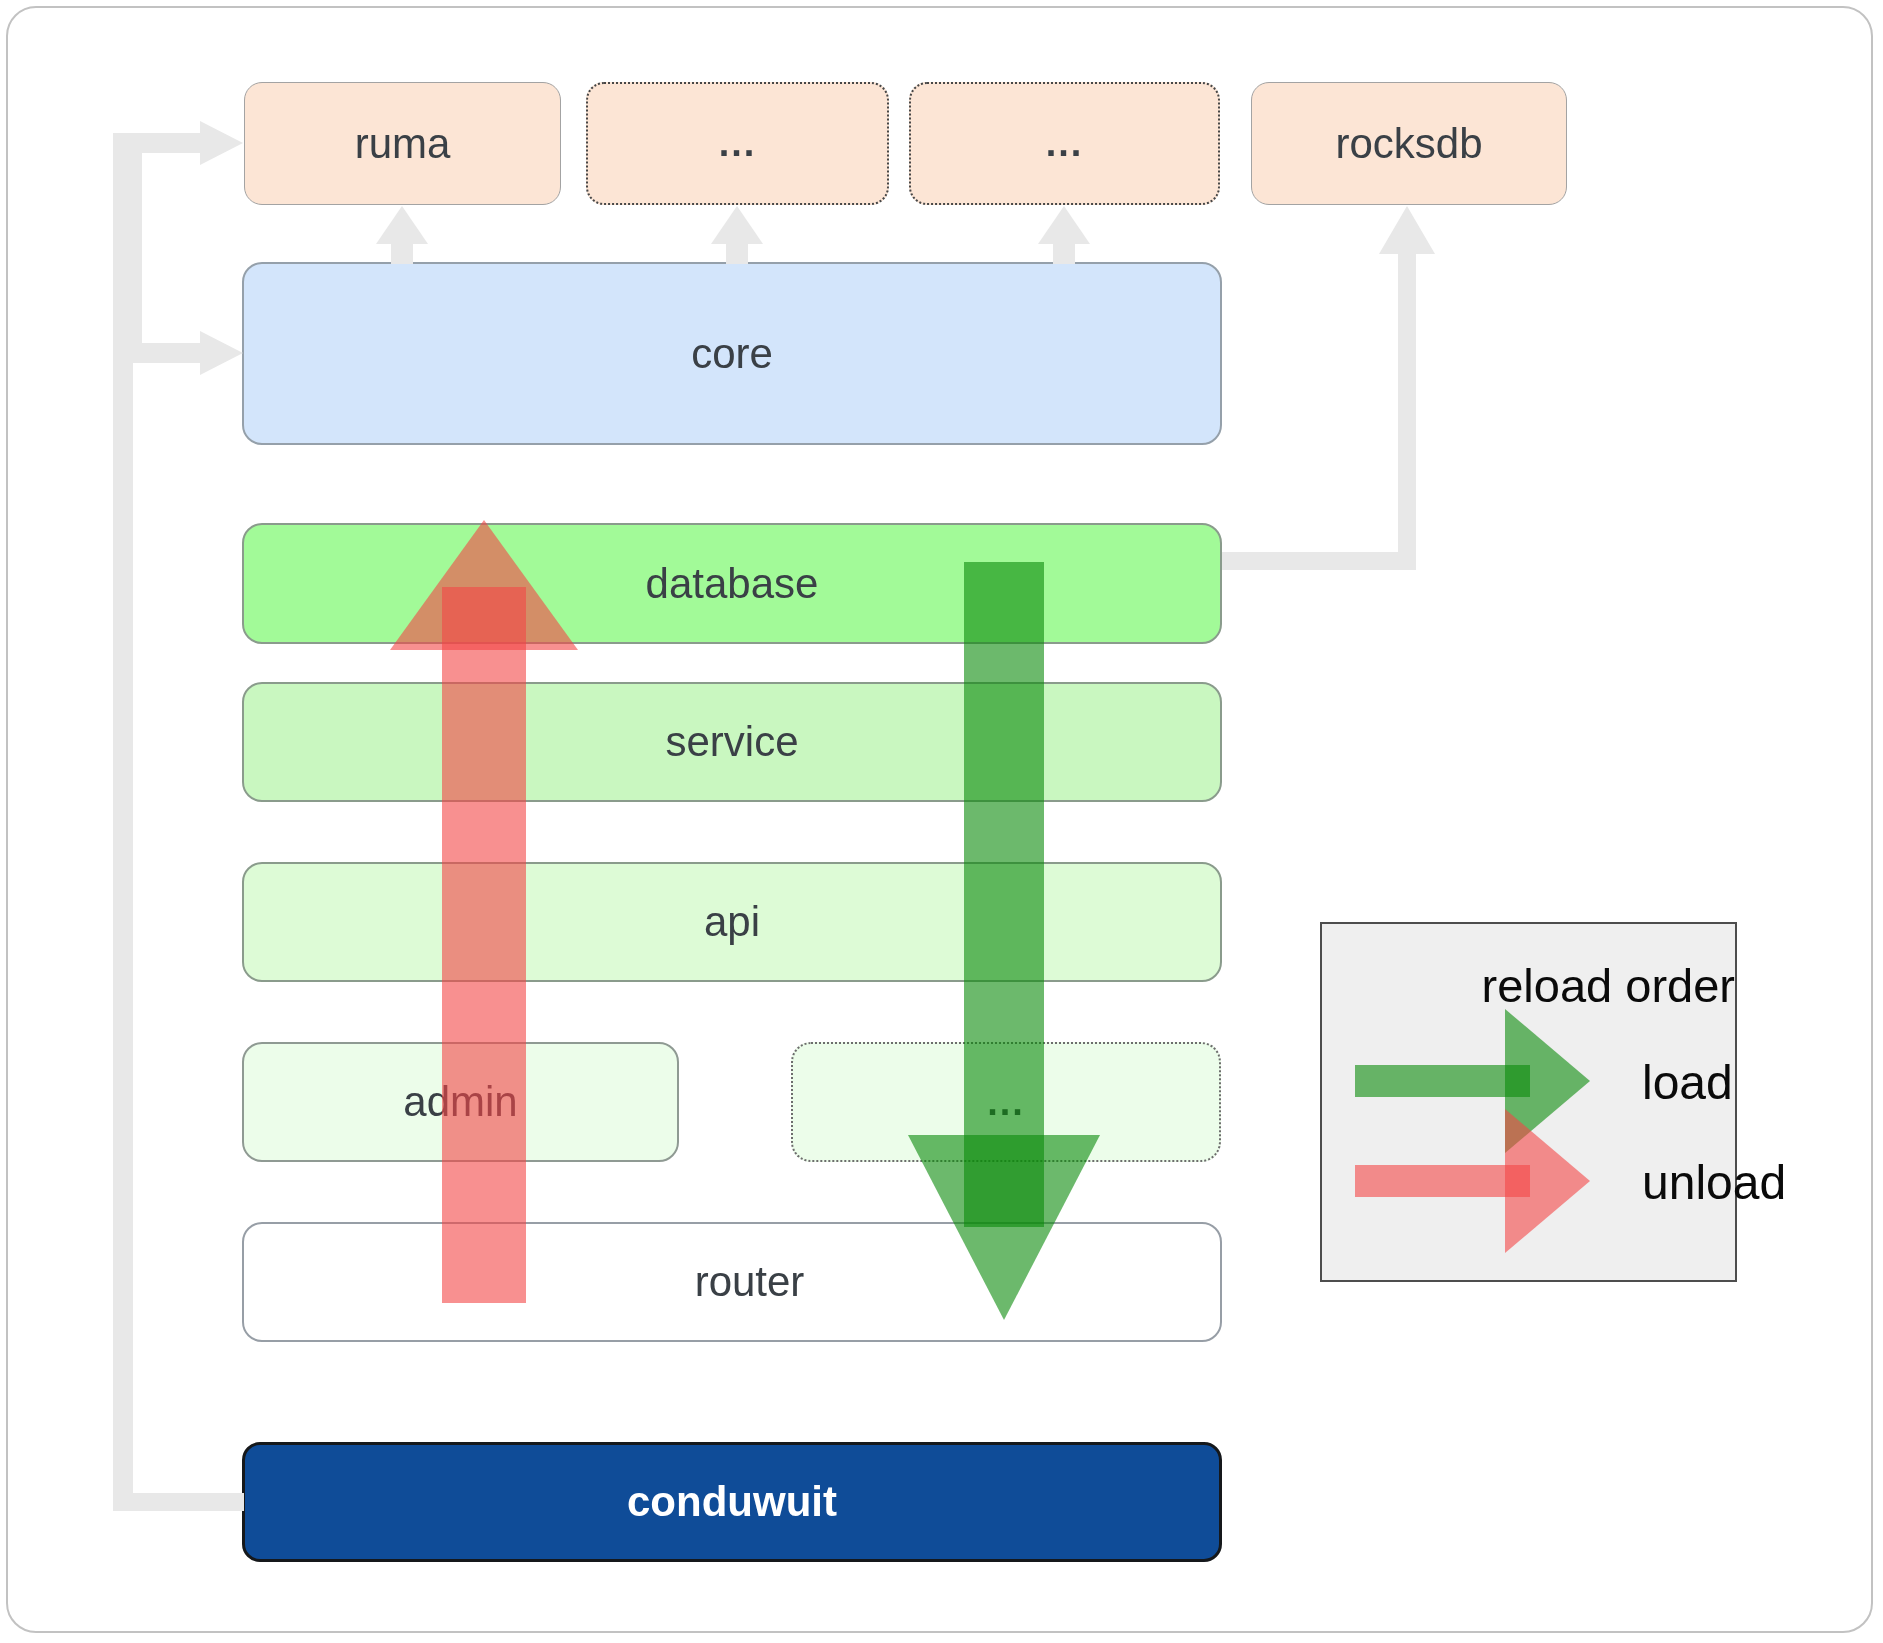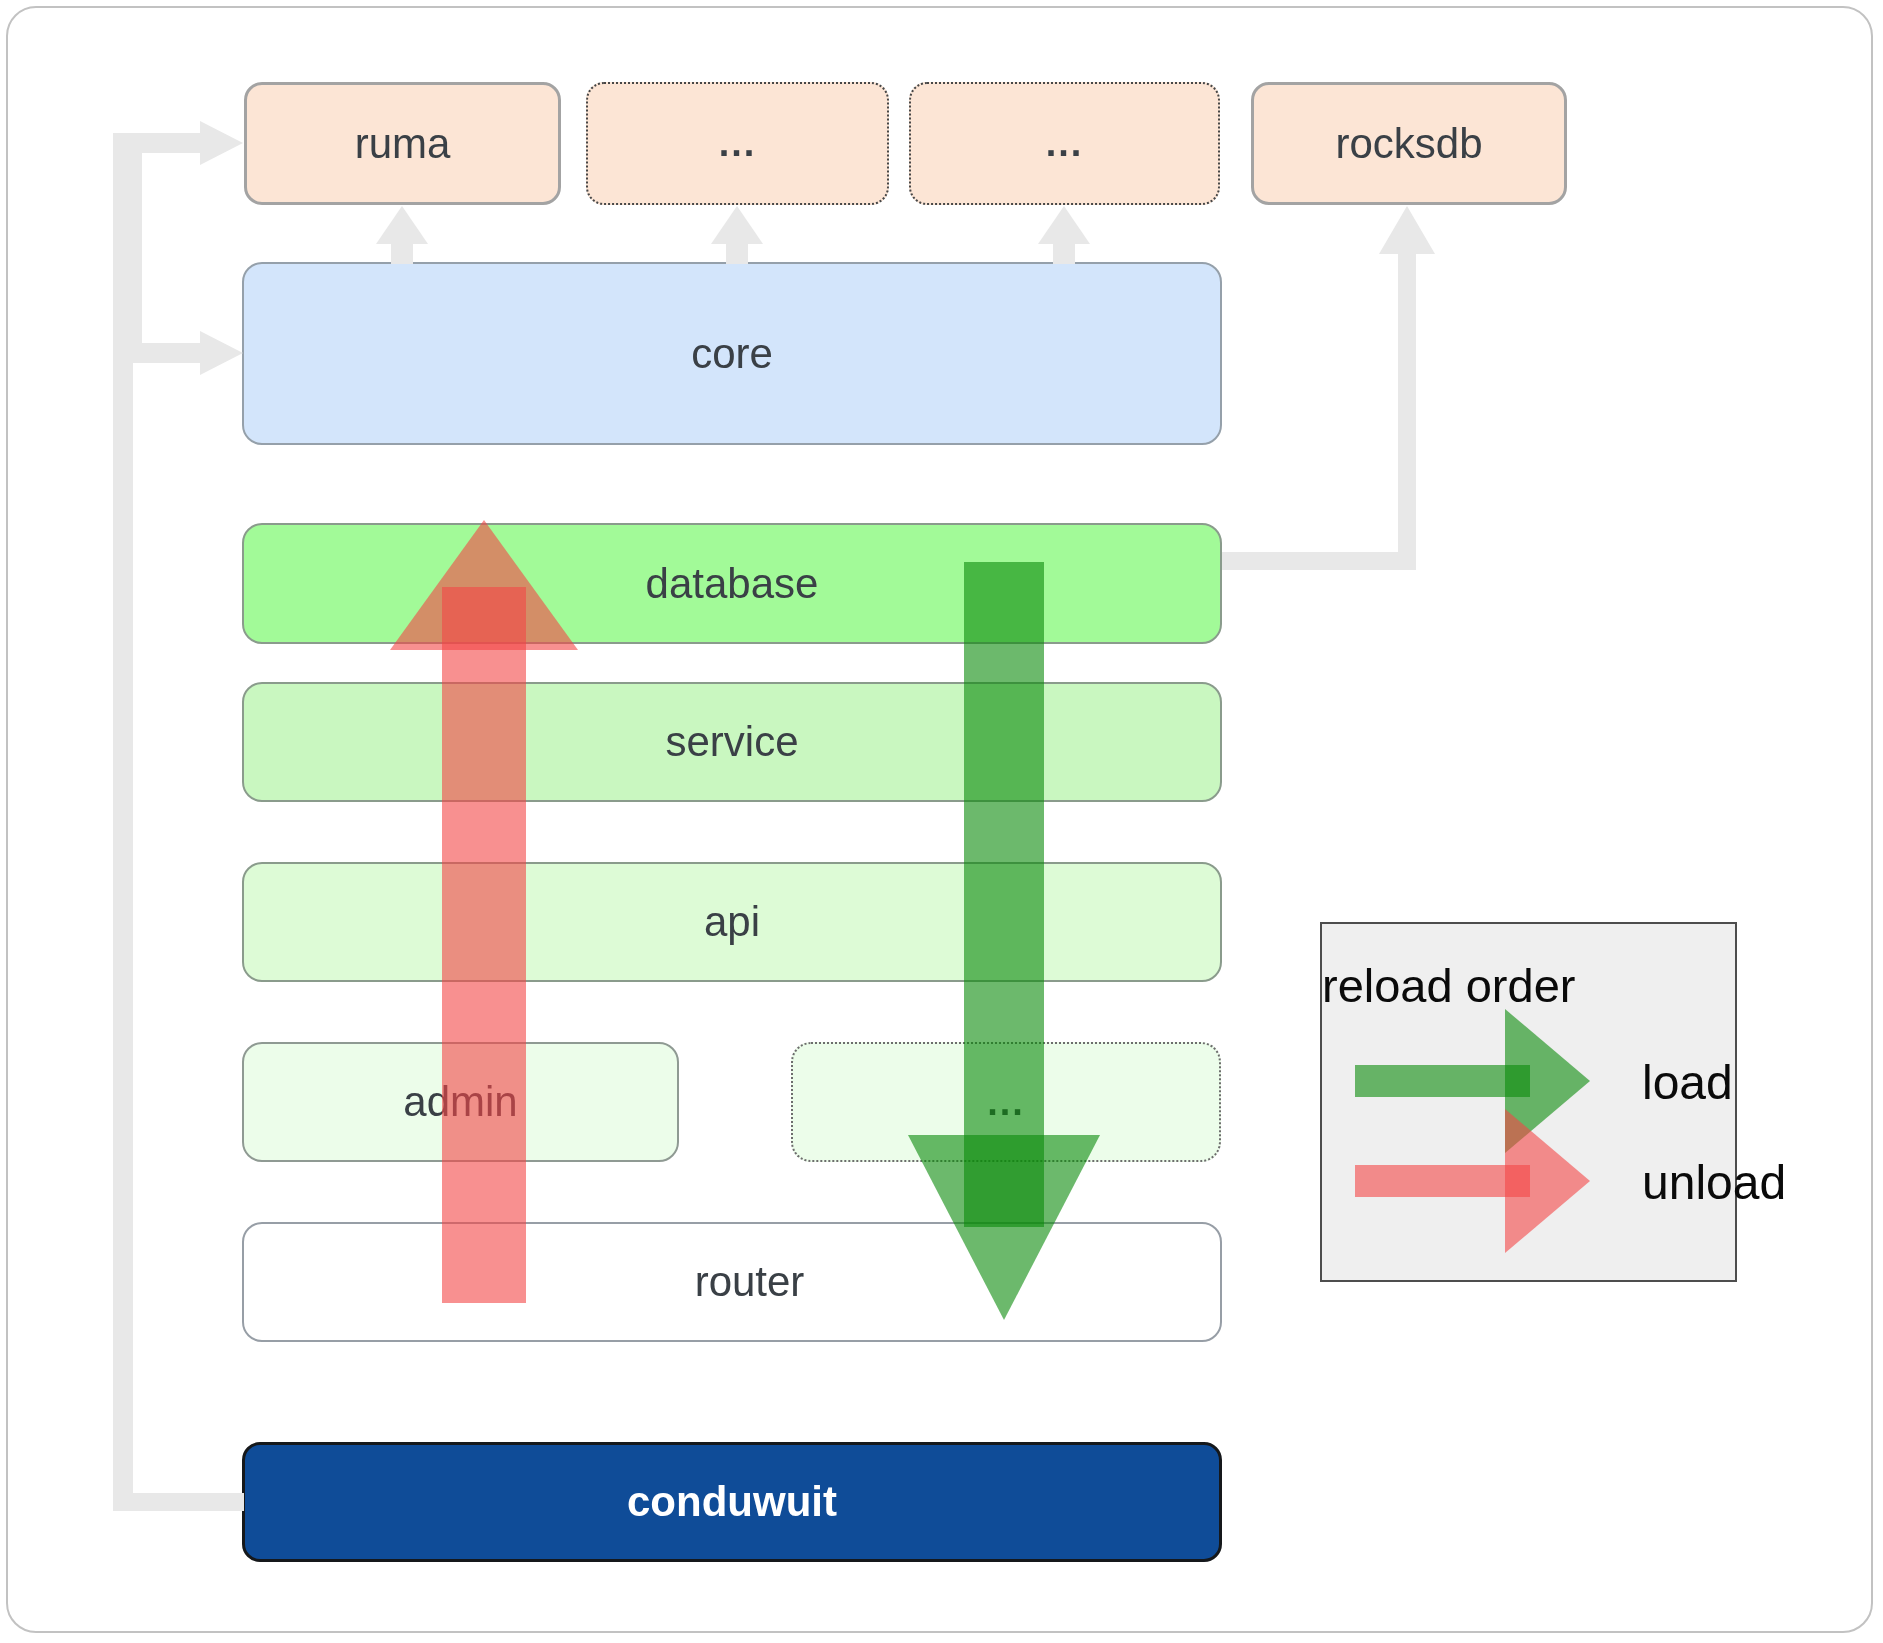--- a/index.html
+++ b/index.html
@@ -3,36 +3,36 @@
 <meta charset="utf-8">
 <style>
   html,body{margin:0;padding:0;background:#ffffff;}
   body{width:1883px;height:1643px;position:relative;overflow:hidden;
        font-family:"Liberation Sans","DejaVu Sans",sans-serif;}
   .frame{position:absolute;left:6px;top:6px;width:1867px;height:1627px;
          border:2px solid #c2c2c2;border-radius:30px;box-sizing:border-box;}
   .box{position:absolute;box-sizing:border-box;display:flex;align-items:center;
        justify-content:center;font-size:42px;color:var(--label-dark,#3a4046);
        border-radius:20px;z-index:2;}
-  .b-peach{background:var(--box-peach);border:3px solid #a3a3a3;border-radius:18px;}
+  .b-peach{background:var(--box-peach);border:1px solid #a3a3a3;border-radius:18px;}
   .b-peach.dotted{border:2.5px dotted #474747;}
   .b-core{background:var(--box-core-blue);border:2px solid #95a0aa;}
   .b-db{background:var(--box-database-green);border:2px solid #8a9b8c;}
   .b-service{background:var(--box-service-green);border:2px solid #8a9b8c;}
   .b-api{background:var(--box-api-green);border:2px solid #8a9b8c;}
   .b-admin{background:var(--box-admin-green);border:2px solid #8f9a93;}
   .b-admin.dotted{border:2.5px dotted #6d6d6d;}
   .b-router{background:#ffffff;border:2px solid #979ea6;}
   .b-conduwuit{background:var(--box-conduwuit-blue);border:3px solid #15181b;
                color:#ffffff;font-weight:600;border-radius:18px;}
   .dots-label{font-weight:700;font-size:38px;letter-spacing:2px;}
   .legend{position:absolute;left:1320px;top:922px;width:417px;height:360px;
           background:var(--legend-bg);border:2px solid #4d4d4d;
           box-sizing:border-box;z-index:2;}
-  .legend-title{position:absolute;left:0;top:34px;width:100%;text-align:left;
+  .legend-title{position:absolute;left:0;top:34px;width:100%;text-align:right;
                 font-size:47px;color:#0a0a0a;}
   .legend-label{position:absolute;left:320px;font-size:48px;color:#0a0a0a;
                 height:50px;line-height:50px;}
   .legend-label.load{top:134px;}
   .legend-label.unload{top:234px;}
   svg.overlay{position:absolute;left:0;top:0;z-index:5;pointer-events:none;}
 </style>
 </head>
 <body style="--box-peach: #fce5d5; --box-core-blue: #d3e5fb; --box-database-green: #a2fa98; --box-service-green: #c9f7c0; --box-api-green: #ddfbd6; --box-admin-green: #ecfdea; --box-conduwuit-blue: #0f4c98; --arrow-load-green: #0a8a0a; --arrow-unload-red: #f34646; --connector-gray: #e8e8e8; --legend-bg: #efefef; --label-dark: #3a4046;">
 

